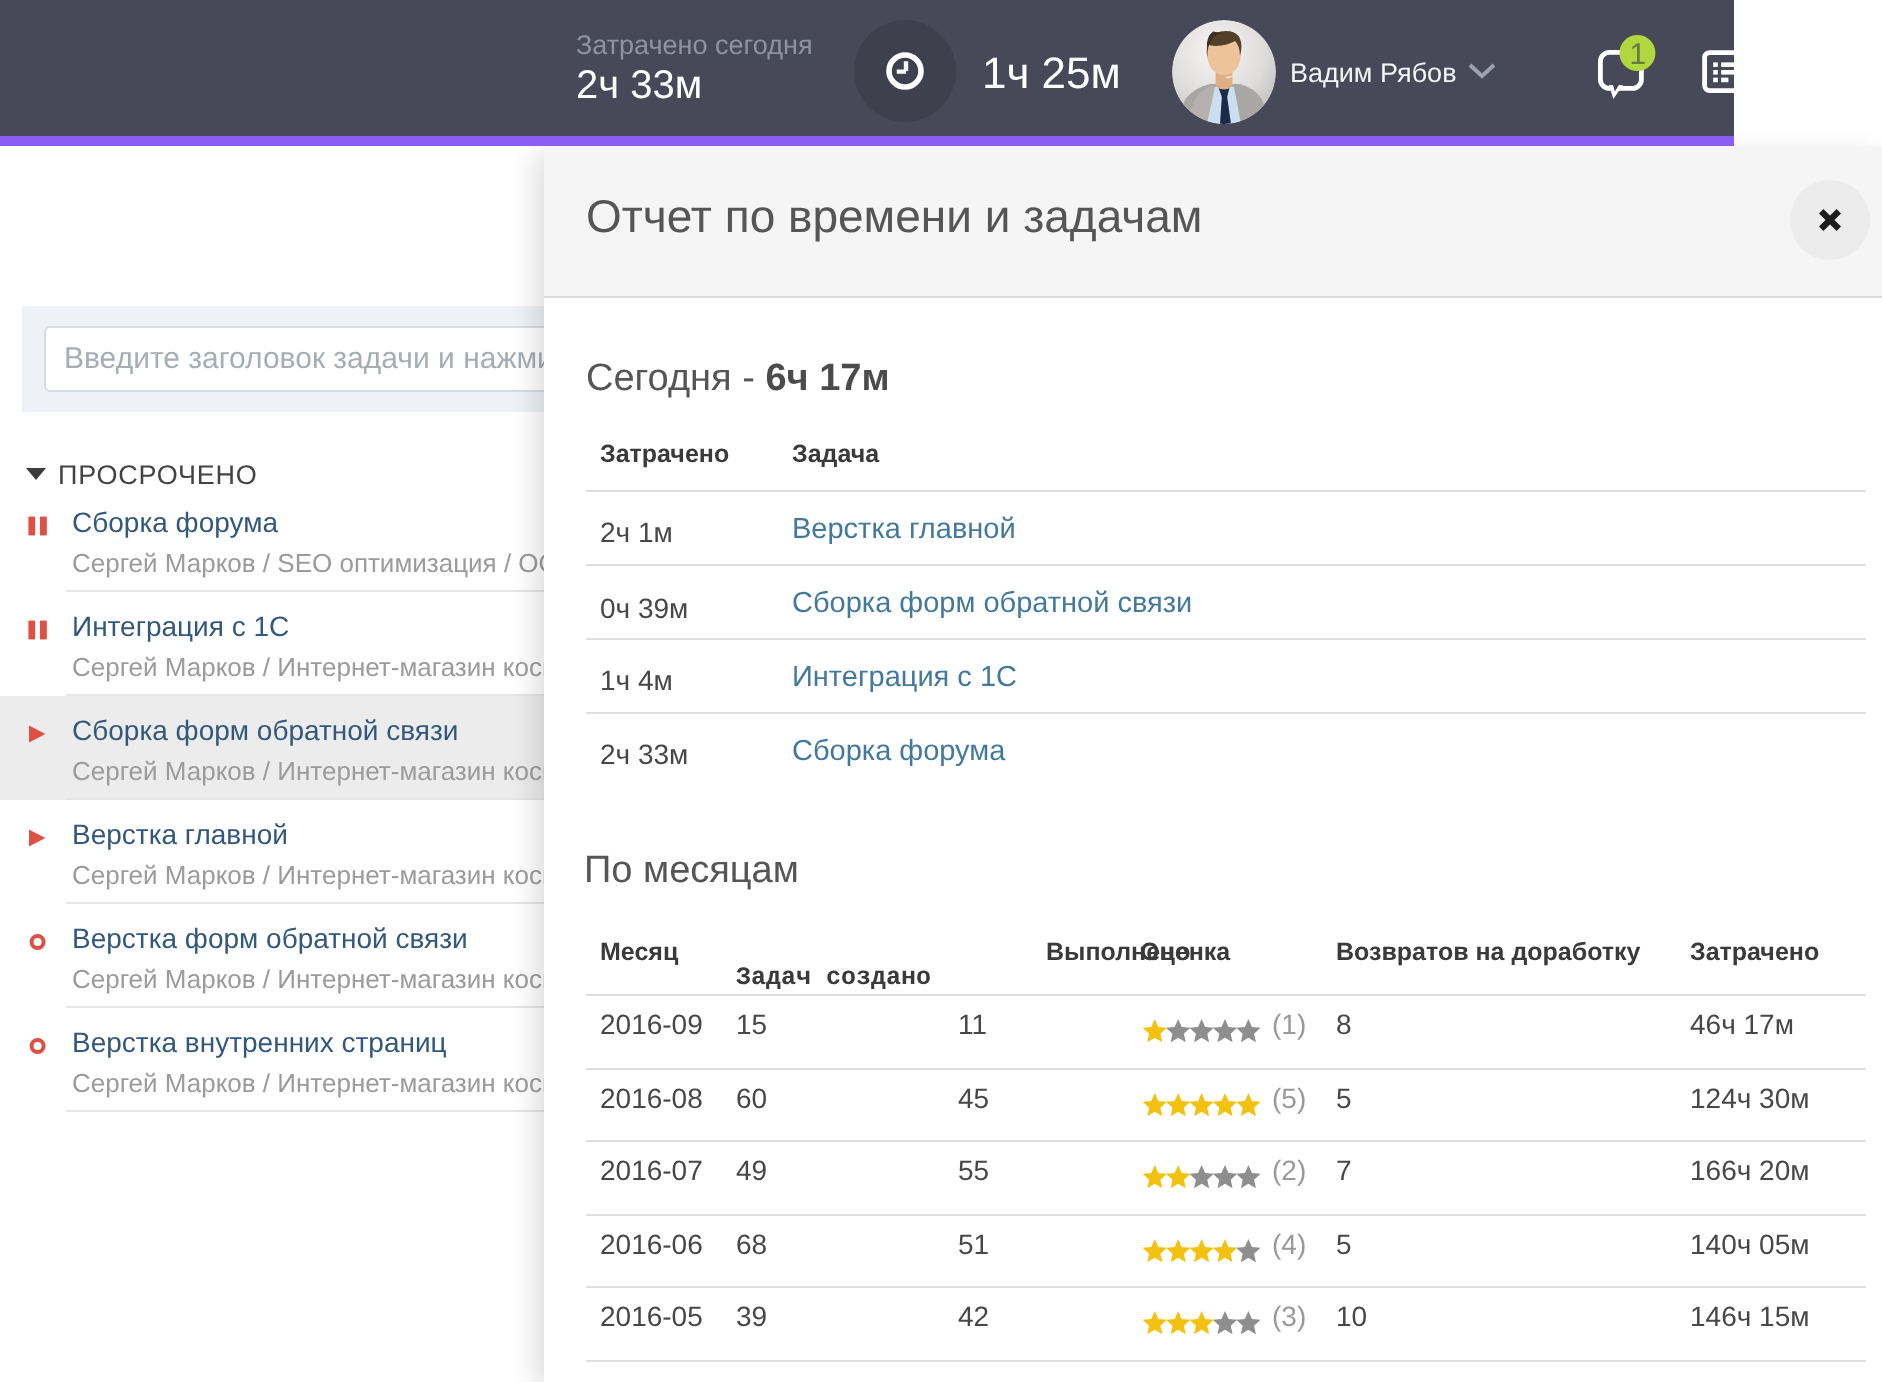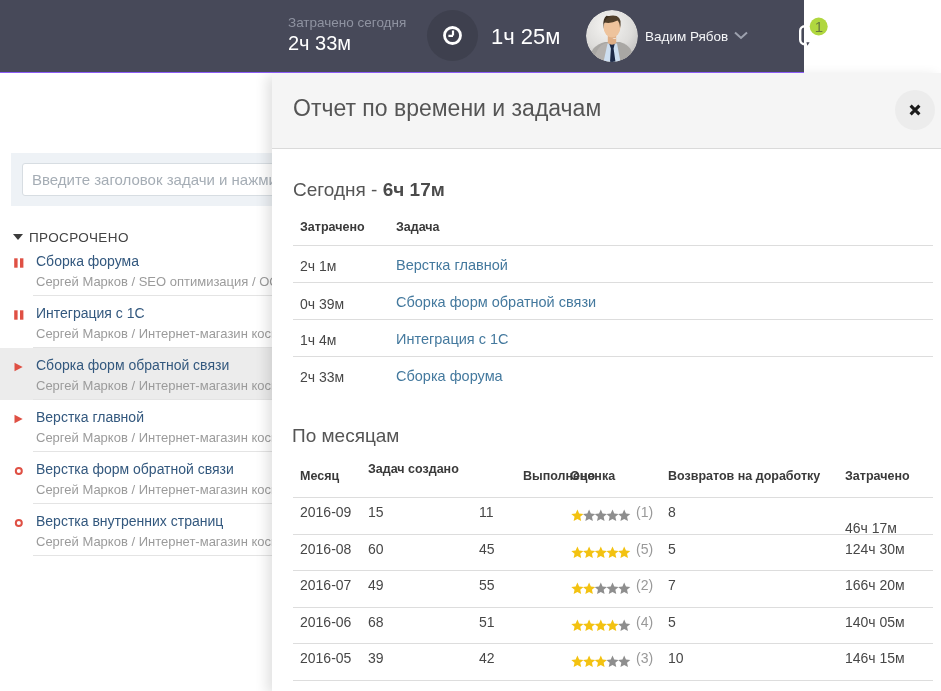--- a/index.html
+++ b/index.html
@@ -1,21 +1,21 @@
 <!DOCTYPE html>
 <html lang="ru"><head>
 <meta charset="utf-8">
 <style>
   * { margin:0; padding:0; box-sizing:border-box; }
   html,body { width:941px; height:691px; overflow:hidden; background:#fff;
     font-family:"Liberation Sans", sans-serif; }
   .abs { position:absolute; }
 
   
-  #hdr { position:absolute; left:0; top:0; width:804px; height:73px; background:#474959; border-bottom:1px solid #8b5cf6; z-index:30; }
+  #hdr { position:absolute; left:0; top:0; width:867px; height:73px; background:#474959; border-bottom:5px solid #8b5cf6; z-index:30; }
   #hdr .lbl { position:absolute; left:288px; top:15px; font-size:13.5px; color:#8f93a1; }
   #hdr .big1 { position:absolute; left:288px; top:32px; font-size:20px; color:#fff; }
   #clockbtn { position:absolute; left:427px; top:10px; width:51px; height:51px; border-radius:50%; background:#3e404e; }
   #hdr .big2 { position:absolute; left:491px; top:24px; font-size:22px; color:#fff; }
   #avatar { position:absolute; left:586px; top:10px; width:52px; height:52px; border-radius:50%; overflow:hidden; }
   #hdr .uname { position:absolute; left:645px; top:29px; font-size:13.5px; color:#f5f6f8; }
 
   
   #page { position:absolute; left:0; top:73px; width:941px; height:618px; background:#fff; }
   #page h1 { position:absolute; left:10px; top:24px; font-size:28px; font-weight:normal; color:#4a4a4a; }
@@ -202,40 +202,40 @@
   <div class="cell" style="left:28px;top:258.5px;">1ч 4м</div>
   <div class="link" style="left:124px;top:257.5px;">Интеграция с 1С</div>
   <div class="hl" style="top:283px;"></div>
 
   <div class="cell" style="left:28px;top:295.5px;">2ч 33м</div>
   <div class="link" style="left:124px;top:294.5px;">Сборка форума</div>
 
   <div class="h3" style="left:20px;top:352px;">По месяцам</div>
 
   <div class="thead" style="left:28px;top:395.5px;">Месяц</div>
-  <div class="thead" style="left:96px;top:389px;">Задач создано</div>
+  <div class="thead" style="left:96px;top:409px;font-family:Liberation Mono, monospace;">Задач создано</div>
   <div class="thead" style="left:207px;top:395.5px;padding-left:44px;">Выполнено</div>
   <div class="thead" style="left:298px;top:395.5px;">Оценка</div>
   <div class="thead" style="left:396px;top:395.5px;">Возвратов на доработку</div>
   <div class="thead" style="left:573px;top:395.5px;">Затрачено</div>
   <div class="hl" style="top:424px;"></div>
 
   <div class="cell" style="left:28px;top:431px;">2016-09</div>
   <div class="cell" style="left:96px;top:431px;">15</div>
   <div class="cell" style="left:207px;top:431px;">11</div>
   <svg class="abs" style="left:299px;top:436.0px;" width="66" height="14" viewBox="0 0 66 14">
       <polygon points="6.40,0.50 8.16,4.47 12.49,4.92 9.25,7.83 10.16,12.08 6.40,9.90 2.64,12.08 3.55,7.83 0.31,4.92 4.64,4.47" fill="#f3c211"></polygon>
       <polygon points="18.10,0.50 19.86,4.47 24.19,4.92 20.95,7.83 21.86,12.08 18.10,9.90 14.34,12.08 15.25,7.83 12.01,4.92 16.34,4.47" fill="#8e8e8e"></polygon>
       <polygon points="29.80,0.50 31.56,4.47 35.89,4.92 32.65,7.83 33.56,12.08 29.80,9.90 26.04,12.08 26.95,7.83 23.71,4.92 28.04,4.47" fill="#8e8e8e"></polygon>
       <polygon points="41.50,0.50 43.26,4.47 47.59,4.92 44.35,7.83 45.26,12.08 41.50,9.90 37.74,12.08 38.65,7.83 35.41,4.92 39.74,4.47" fill="#8e8e8e"></polygon>
       <polygon points="53.20,0.50 54.96,4.47 59.29,4.92 56.05,7.83 56.96,12.08 53.20,9.90 49.44,12.08 50.35,7.83 47.11,4.92 51.44,4.47" fill="#8e8e8e"></polygon>
     </svg>
   <div class="paren abs" style="left:364px;top:431px;">(1)</div>
   <div class="cell" style="left:396px;top:431px;">8</div>
-  <div class="cell" style="left:573px;top:431px;margin-top:16px;">46ч 17м</div>
+  <div class="cell" style="left:573px;top:431px;">46ч 17м</div>
   <div class="hl" style="top:460.5px;"></div>
   <div class="cell" style="left:28px;top:467.5px;">2016-08</div>
   <div class="cell" style="left:96px;top:467.5px;">60</div>
   <div class="cell" style="left:207px;top:467.5px;">45</div>
   <svg class="abs" style="left:299px;top:472.5px;" width="66" height="14" viewBox="0 0 66 14">
       <polygon points="6.40,0.50 8.16,4.47 12.49,4.92 9.25,7.83 10.16,12.08 6.40,9.90 2.64,12.08 3.55,7.83 0.31,4.92 4.64,4.47" fill="#f3c211"></polygon>
       <polygon points="18.10,0.50 19.86,4.47 24.19,4.92 20.95,7.83 21.86,12.08 18.10,9.90 14.34,12.08 15.25,7.83 12.01,4.92 16.34,4.47" fill="#f3c211"></polygon>
       <polygon points="29.80,0.50 31.56,4.47 35.89,4.92 32.65,7.83 33.56,12.08 29.80,9.90 26.04,12.08 26.95,7.83 23.71,4.92 28.04,4.47" fill="#f3c211"></polygon>
       <polygon points="41.50,0.50 43.26,4.47 47.59,4.92 44.35,7.83 45.26,12.08 41.50,9.90 37.74,12.08 38.65,7.83 35.41,4.92 39.74,4.47" fill="#f3c211"></polygon>
       <polygon points="53.20,0.50 54.96,4.47 59.29,4.92 56.05,7.83 56.96,12.08 53.20,9.90 49.44,12.08 50.35,7.83 47.11,4.92 51.44,4.47" fill="#f3c211"></polygon>

